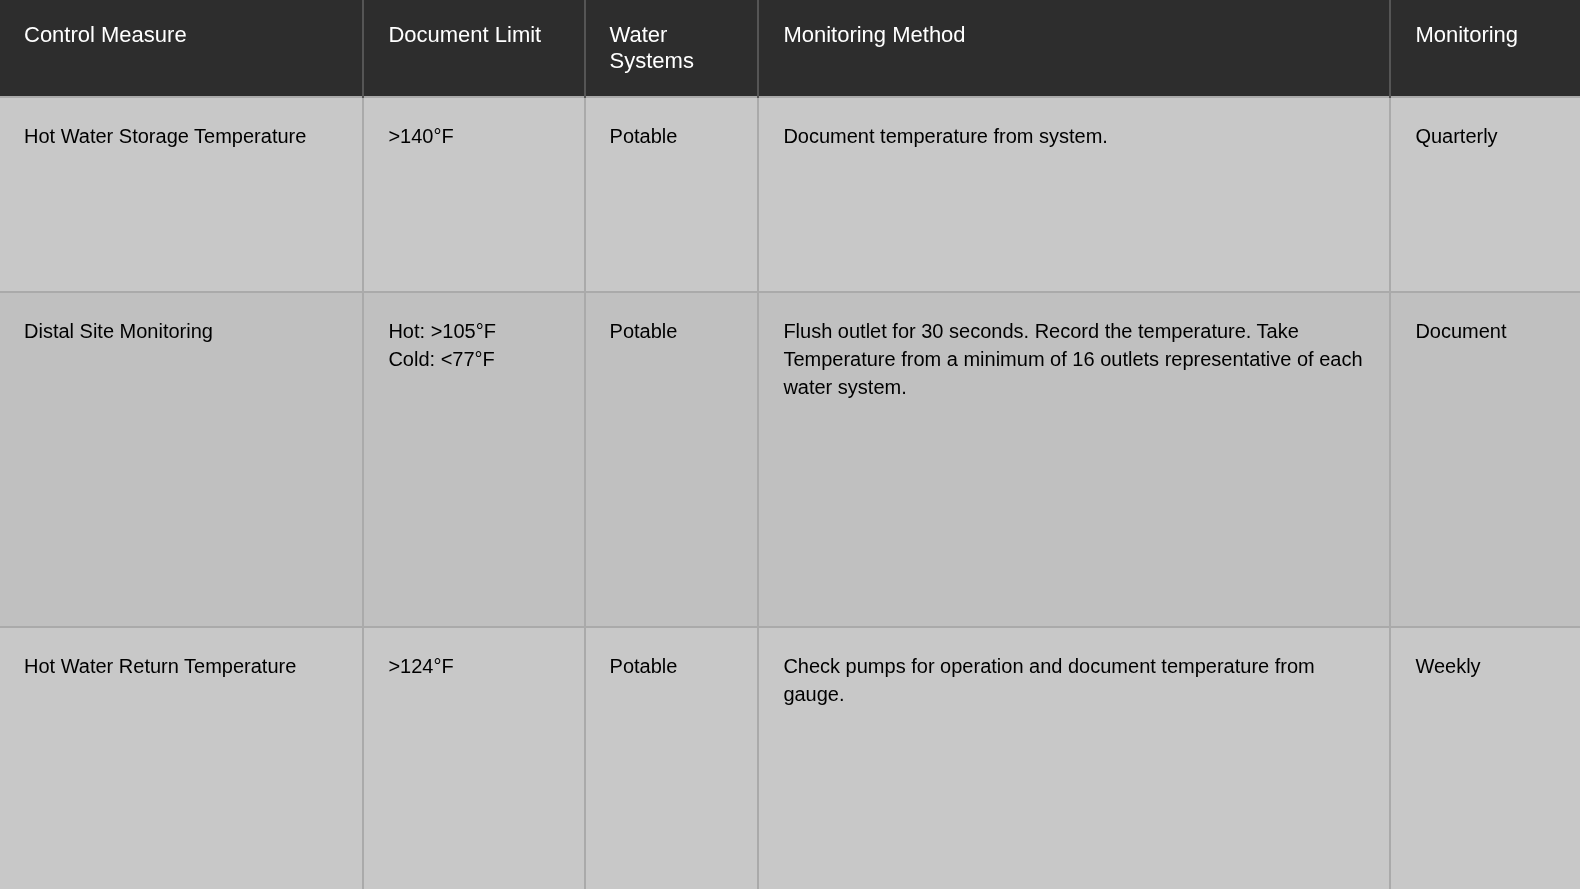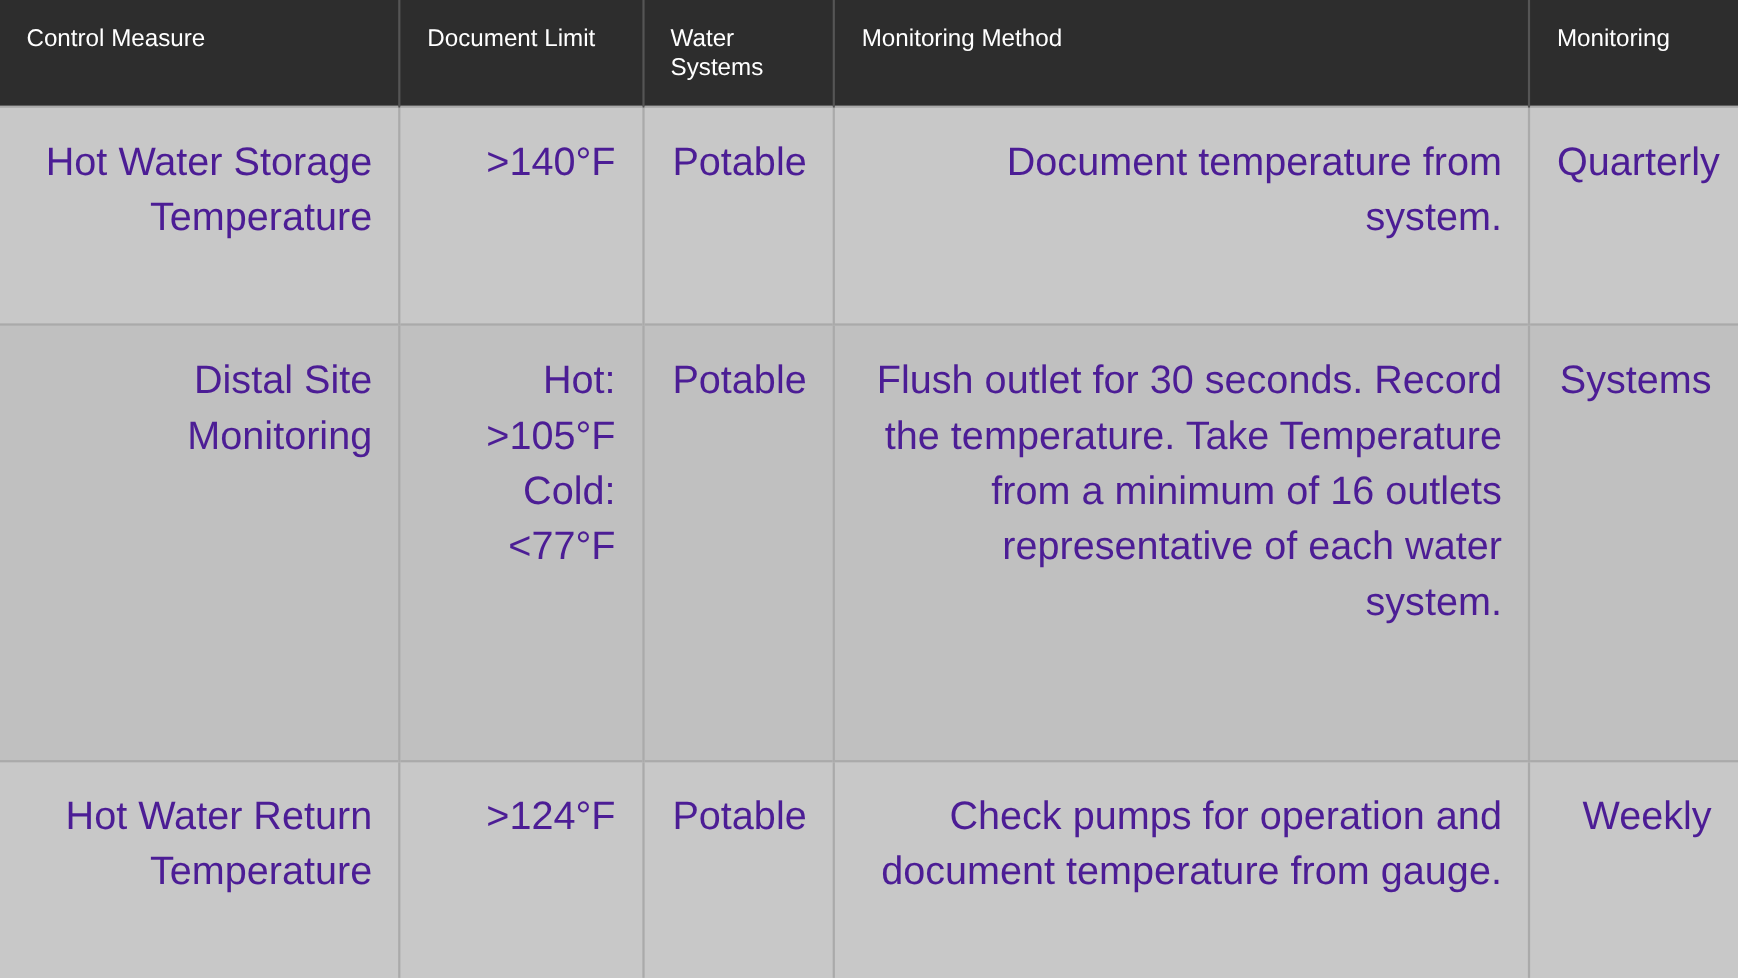--- a/index.html
+++ b/index.html
@@ -47,25 +47,24 @@
       border-top: 2px solid #aaaaaa;
     }
 
     tbody tr:nth-child(even) {
       background-color: #c0c0c0;
     }
 
     tbody td {
       padding: 24px 24px;
       vertical-align: top;
-      font-size: 36px;
-      color: #4c1d95;
+      font-size: 20px;
+      color: #000000;
       border-right: 2px solid #aaaaaa;
       line-height: 1.4;
-      text-align: right;
     }
 
     tbody td:last-child {
       border-right: none;
     }
 
     col.col1 { width: 23%; }
     col.col2 { width: 14%; }
     col.col3 { width: 11%; }
     col.col4 { width: 40%; }
@@ -97,21 +96,21 @@
         <td>&gt;140°F</td>
         <td>Potable</td>
         <td>Document temperature from system.</td>
         <td>Quarterly</td>
       </tr>
       <tr>
         <td>Distal Site Monitoring</td>
         <td>Hot: &gt;105°F<br>Cold: &lt;77°F</td>
         <td>Potable</td>
         <td>Flush outlet for 30 seconds. Record the temperature. Take Temperature from a minimum of 16 outlets representative of each water system.</td>
-        <td>Systems</td>
+        <td>Document</td>
       </tr>
       <tr>
         <td>Hot Water Return Temperature</td>
         <td>&gt;124°F</td>
         <td>Potable</td>
         <td>Check pumps for operation and document temperature from gauge.</td>
         <td>Weekly</td>
       </tr>
     </tbody>
 </table>

